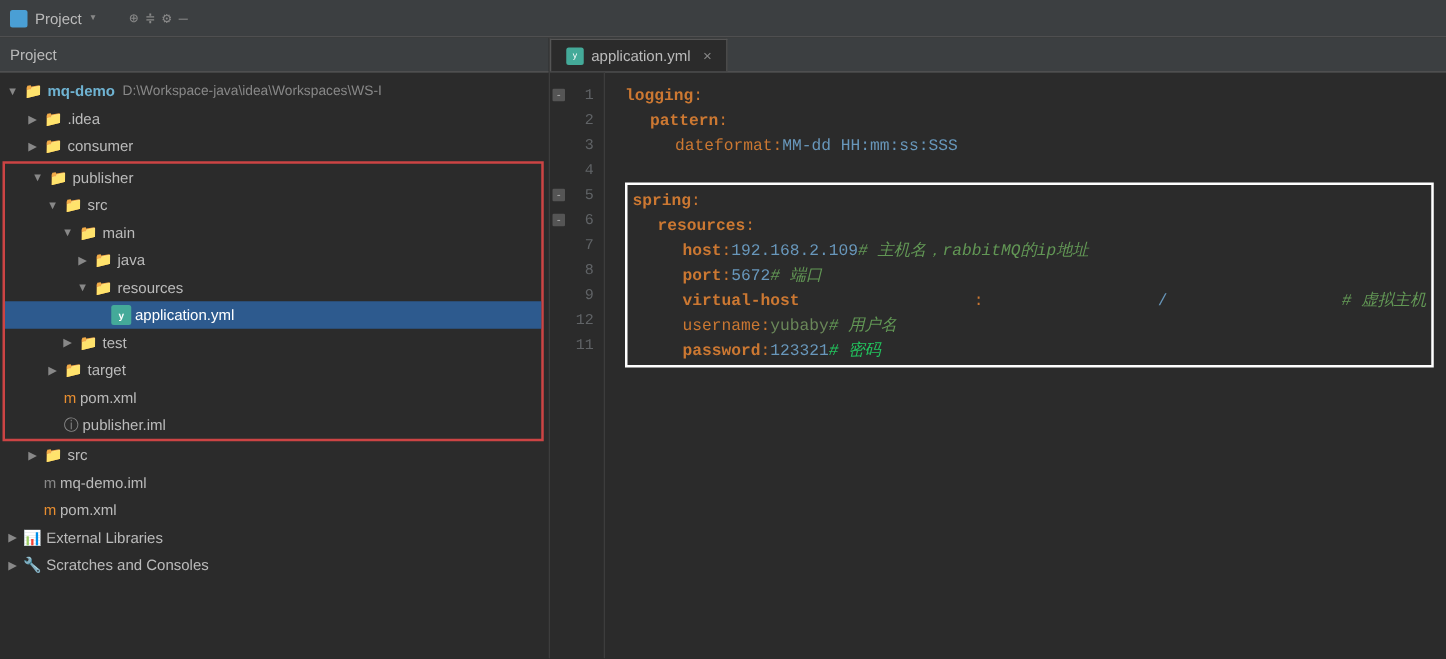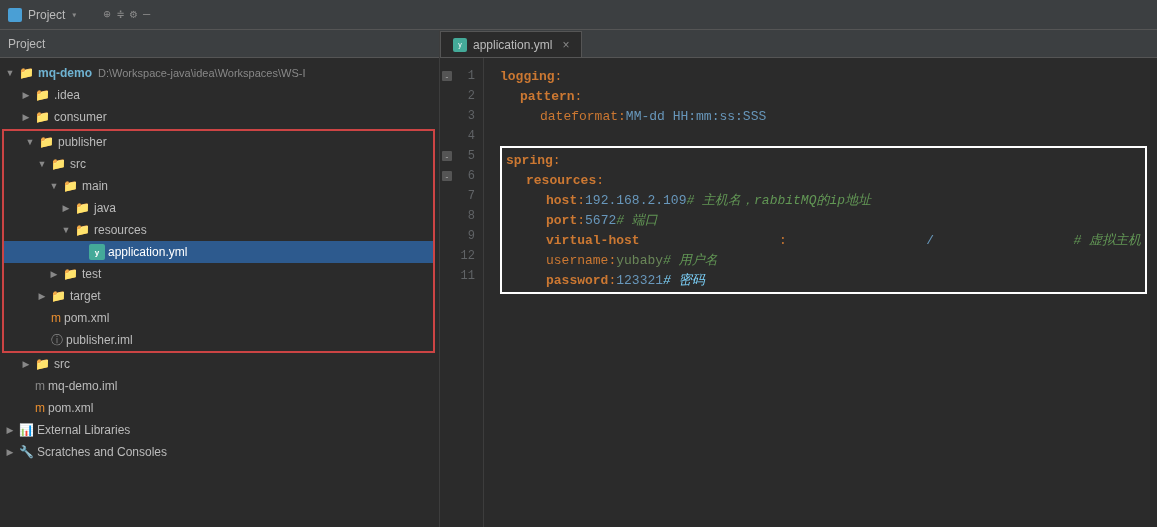--- a/index.html
+++ b/index.html
@@ -423,21 +423,21 @@
             <span style="color:#cc7832;font-weight:normal;">username</span>
               <span style="color:#cc7832;">:</span>
             <span style="color:#6a8759;"> yubaby</span>
             <span style="color:#629755;font-style:italic;"> # 用户名</span>
           </div>
 
           <div class="code-line" style="padding-left:40px;">
             <span style="color:#cc7832;font-weight:bold;">password</span>
               <span style="color:#cc7832;">:</span>
             <span style="color:#6897bb;"> 123321</span>
-            <span style="color:#7dd3fc;font-style:italic;"> # 密码</span>
+            <span style="color:#22c55e;font-style:italic;"> # 密码</span>
           </div>
 
         </div>
 
       </div>
     </div>
   </div>
 
 </div>
 

